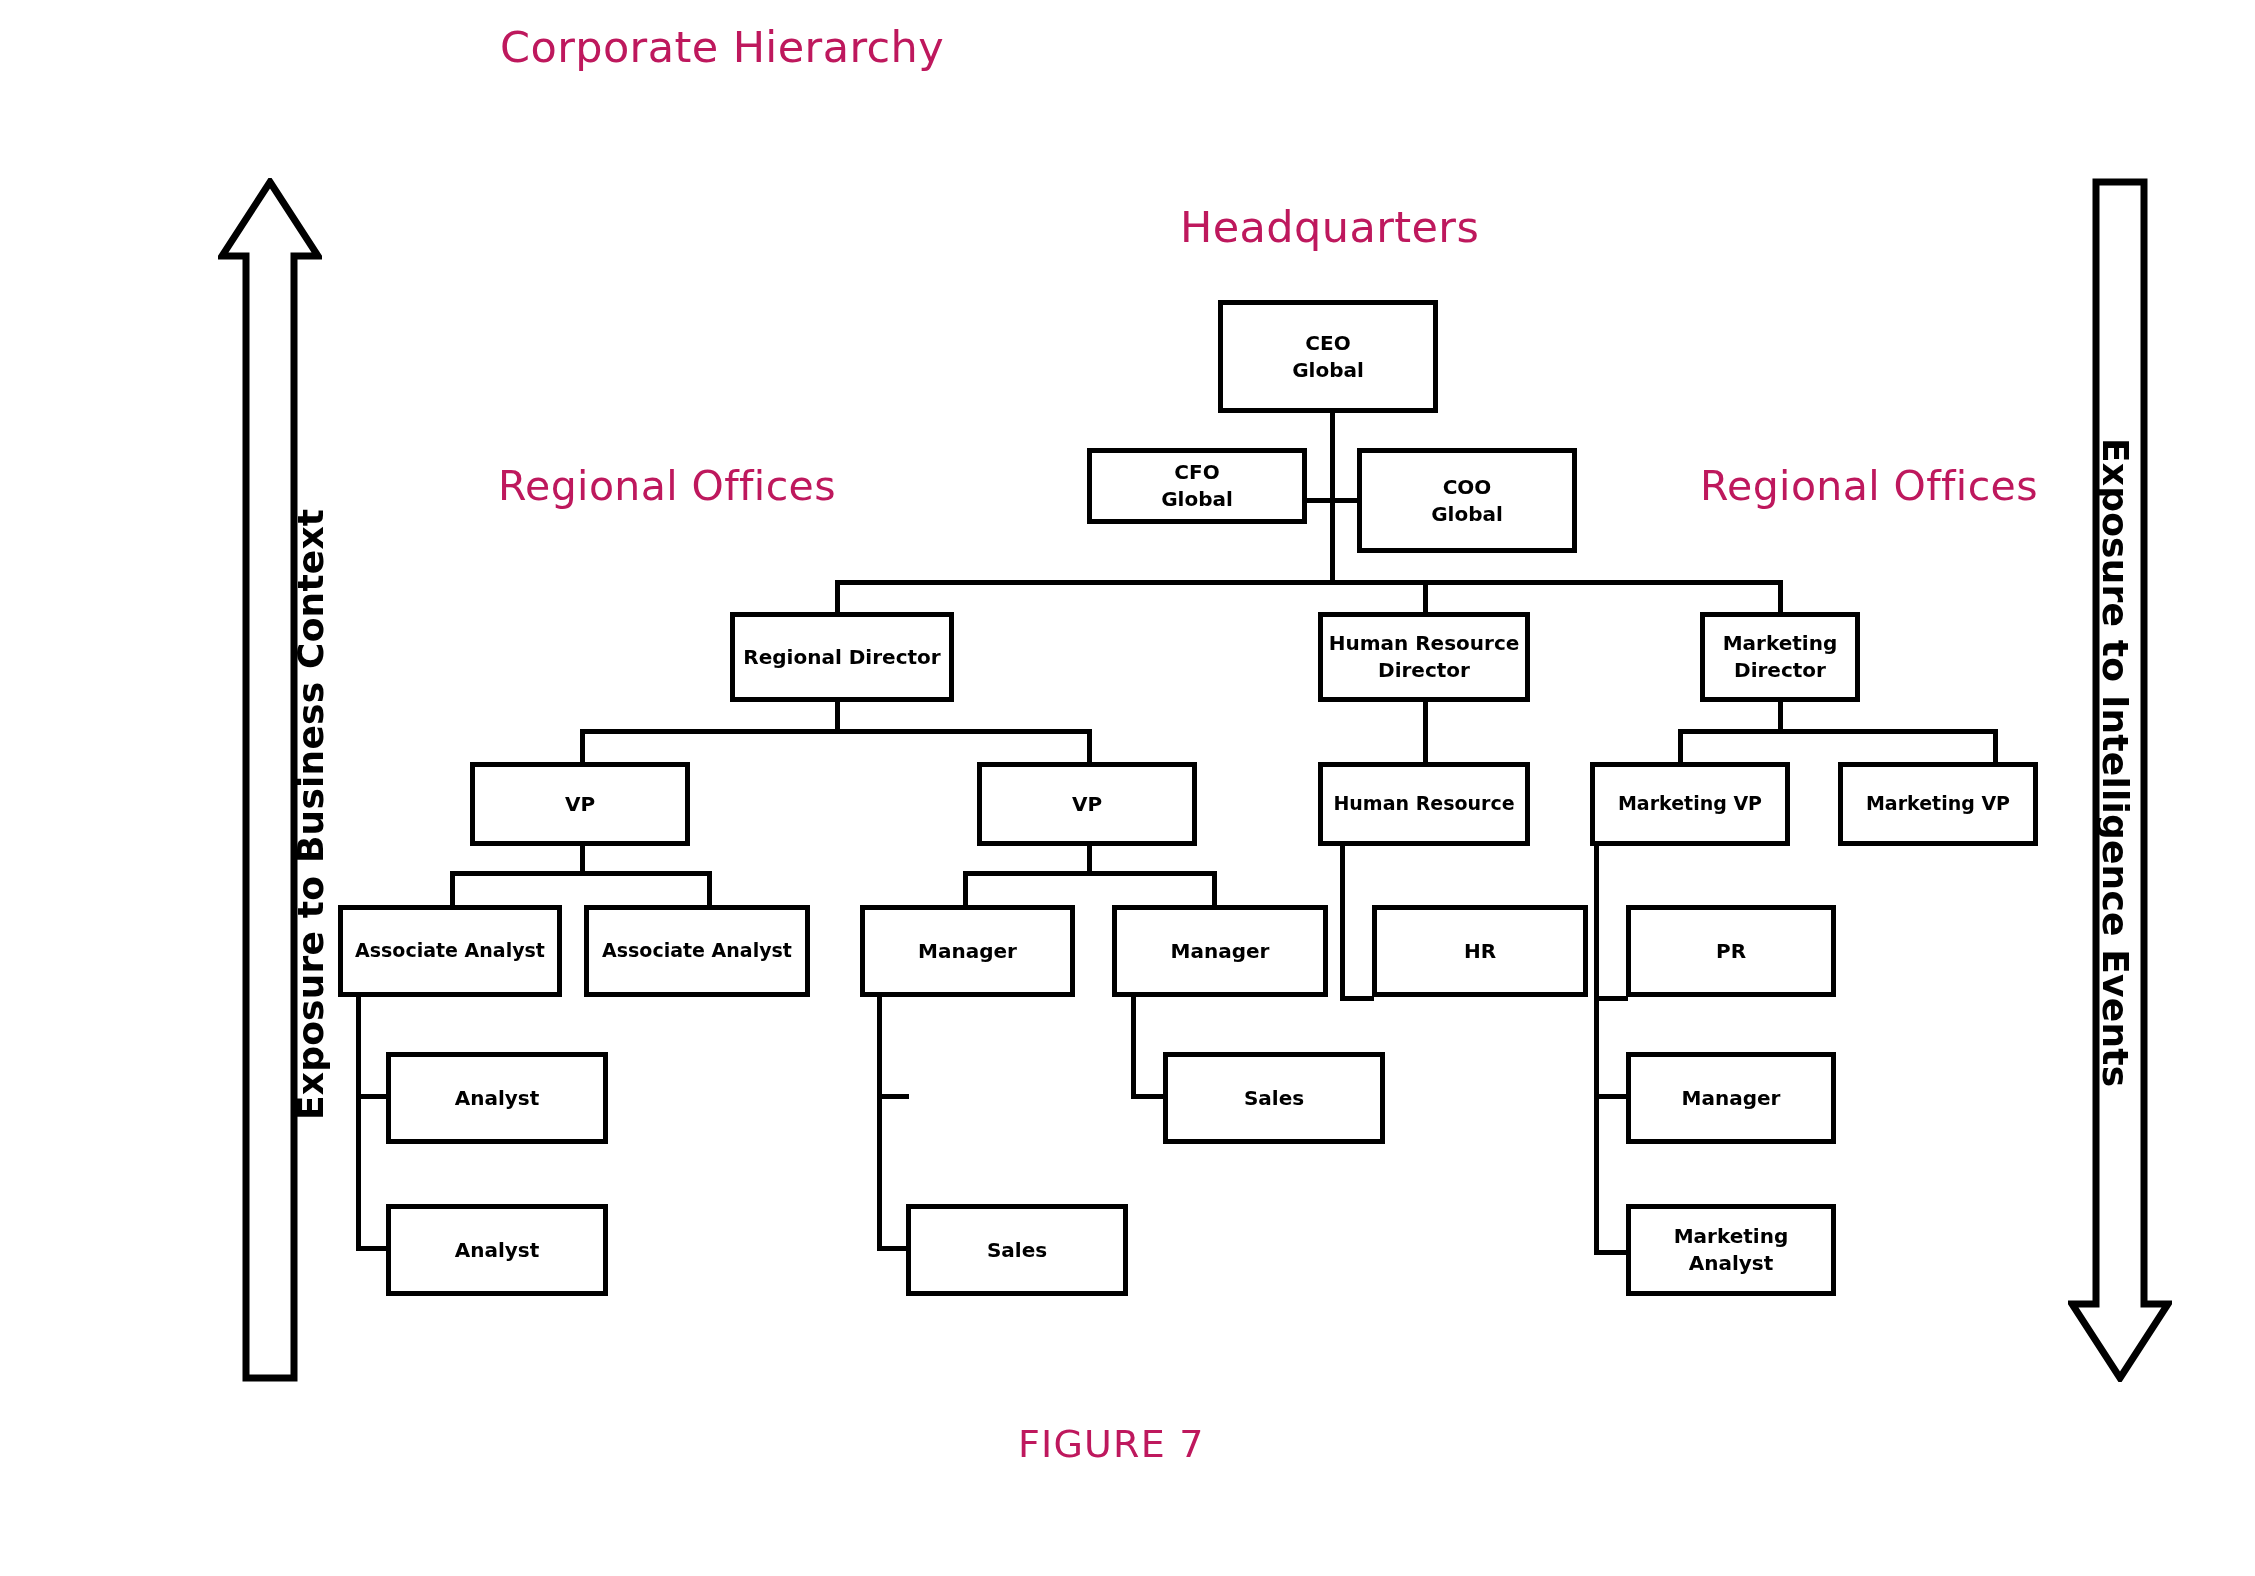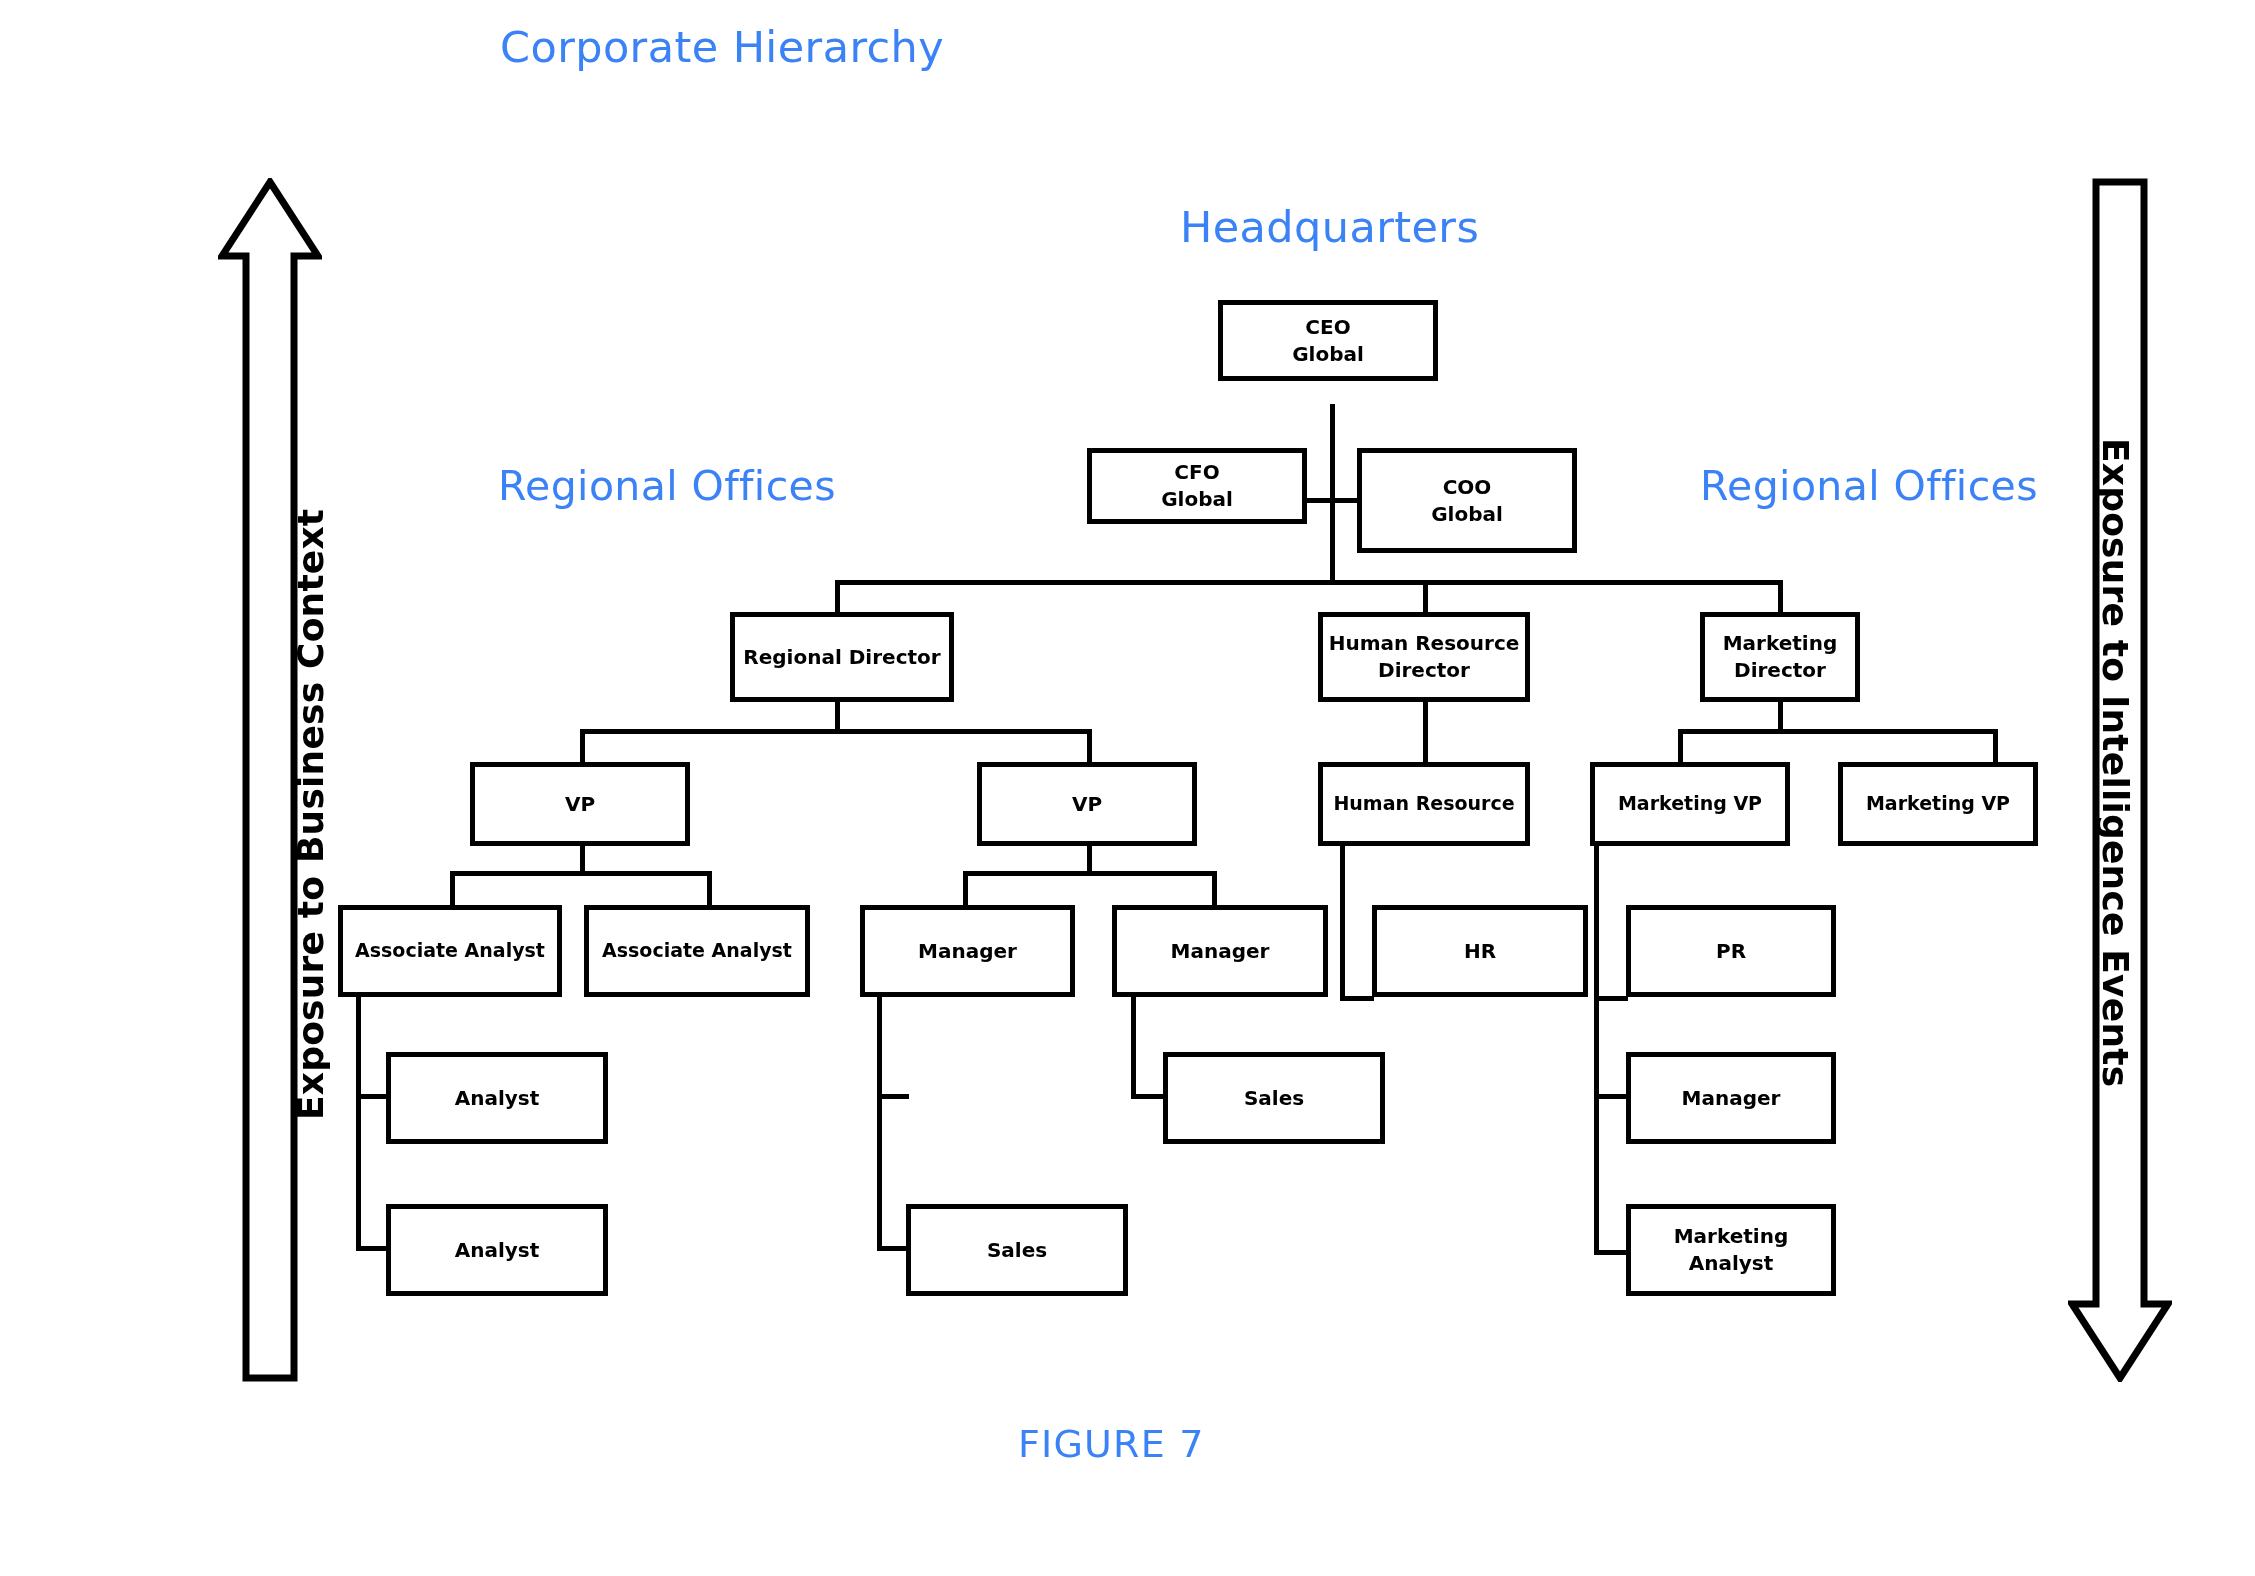--- a/index.html
+++ b/index.html
@@ -17,21 +17,21 @@
     height: 1576px;
     background: #ffffff;
     overflow: hidden;
   }
 
   
   .heading {
     position: absolute;
     font-family: "DejaVu Sans", sans-serif;
     font-weight: 400;
-    color: #3b82f6;
+    color: #be185d;
     white-space: nowrap;
     letter-spacing: 0.4px;
   }
   #title-corporate-hierarchy { left: 500px; top: 22px; font-size: 43px; }
   #label-headquarters       { left: 1180px; top: 202px; font-size: 43px; }
   #label-regional-left      { left: 498px;  top: 462px; font-size: 41px; }
   #label-regional-right     { left: 1700px; top: 462px; font-size: 41px; }
   #figure-caption           { left: 1018px; top: 1422px; font-size: 38px; letter-spacing: 1.2px; }
 
   
@@ -156,21 +156,21 @@
   <div class="ln v" style="left:1778px; top:700px; height:32px;"></div>
   <div class="ln h" style="left:1678px; top:729px; width:320px;"></div>
   <div class="ln v" style="left:1678px; top:729px; height:34px;"></div>
   <div class="ln v" style="left:1993px; top:729px; height:34px;"></div>
 
   <div class="ln v" style="left:1594px; top:845px; height:410px;"></div>
   <div class="ln h" style="left:1594px; top:996px; width:34px;"></div>
   <div class="ln h" style="left:1594px; top:1094px; width:34px;"></div>
   <div class="ln h" style="left:1594px; top:1250px; width:34px;"></div>
 
-  <div class="node" style="left:1218px; top:300px; width:220px; height:81px;">CEO<br>Global</div>
+  <div class="node" style="left:1218px; top:300px; width:220px; height:113px;">CEO<br>Global</div>
 
   <div class="node" style="left:1087px; top:448px; width:220px; height:76px;">CFO<br>Global</div>
   <div class="node" style="left:1357px; top:448px; width:220px; height:105px;">COO<br>Global</div>
 
   <div class="node" style="left:730px; top:612px; width:224px; height:90px;">Regional Director</div>
   <div class="node" style="left:1318px; top:612px; width:212px; height:90px;">Human Resource<br>Director</div>
   <div class="node" style="left:1700px; top:612px; width:160px; height:90px;">Marketing<br>Director</div>
 
   <div class="node" style="left:470px; top:762px; width:220px; height:84px;">VP</div>
   <div class="node" style="left:977px; top:762px; width:220px; height:84px;">VP</div>

